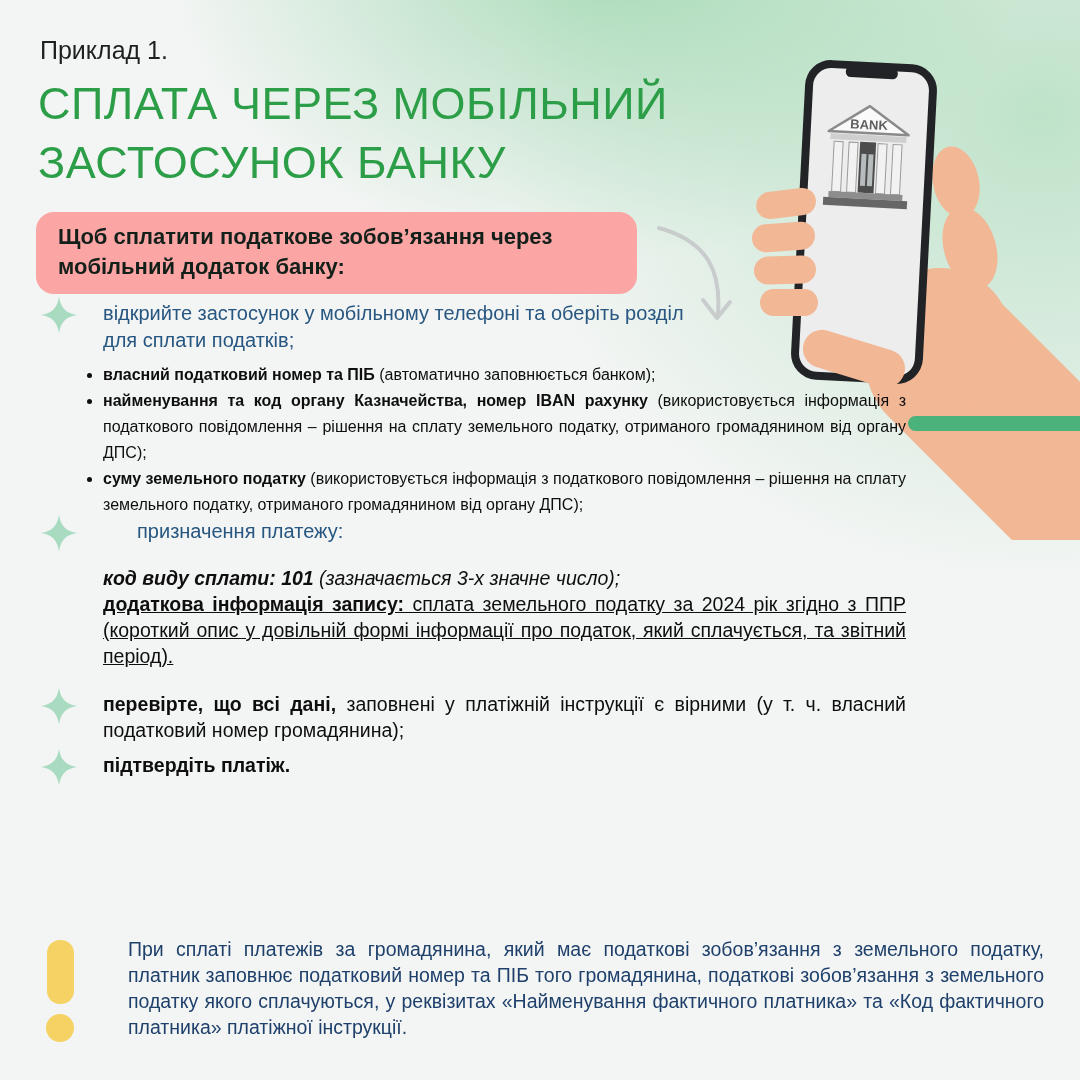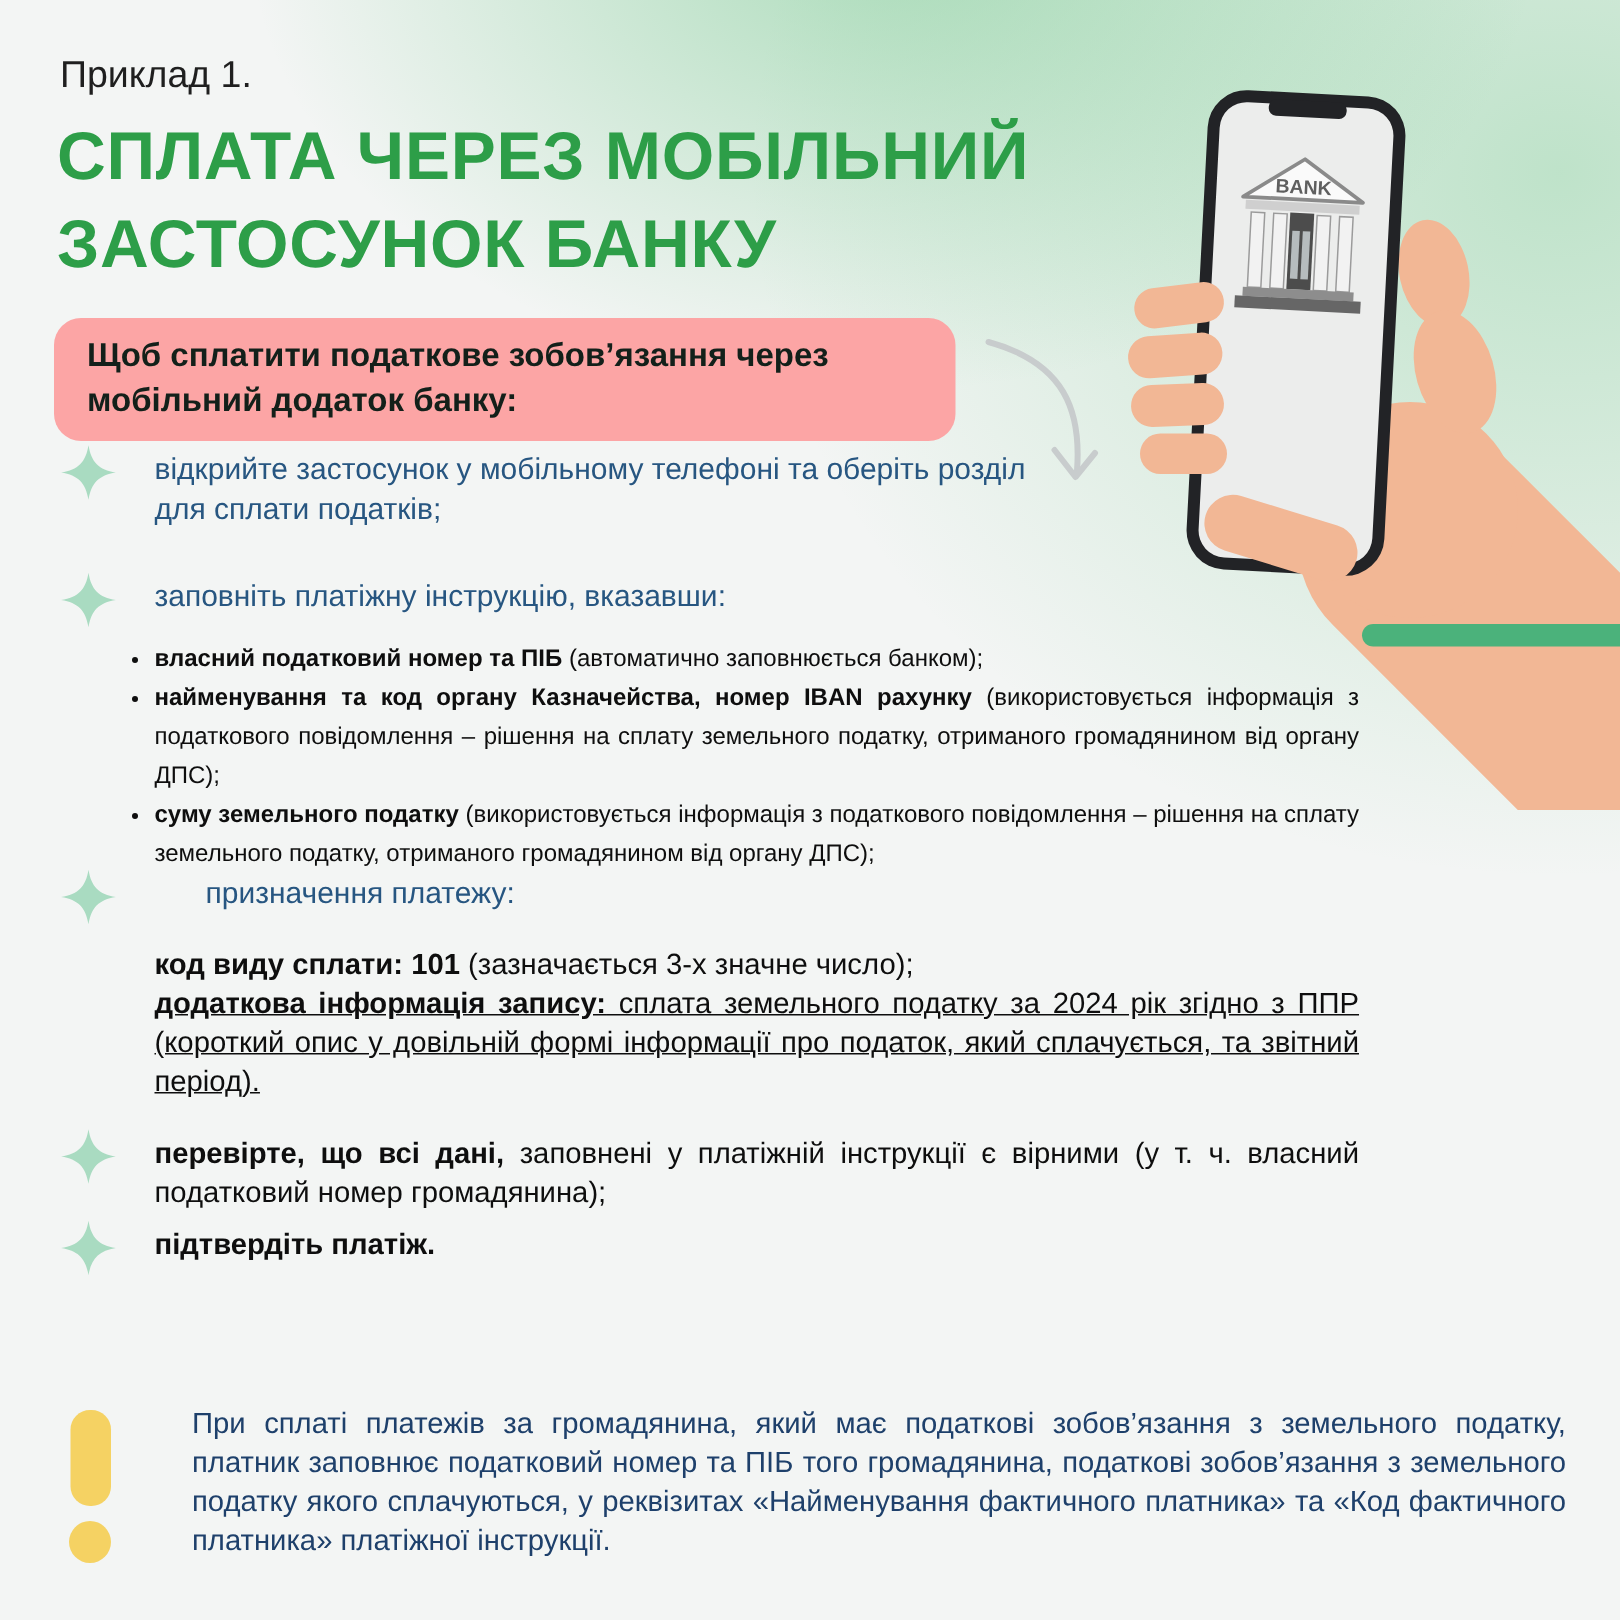--- a/index.html
+++ b/index.html
@@ -6,21 +6,21 @@
   body{
     width:1080px;height:1080px;position:relative;overflow:hidden;
     font-family:"Liberation Sans","DejaVu Sans",sans-serif;
     background:
       radial-gradient(430px 310px at 595px -50px, rgba(112,199,138,.55), rgba(112,199,138,0) 100%),
       radial-gradient(540px 470px at 1040px 115px, rgba(112,199,138,.40), rgba(112,199,138,0) 100%),
       #f3f5f4;
   }
   .kicker{position:absolute;left:40px;top:36px;font-size:25px;color:#1f1f1f;}
   .title{position:absolute;left:38px;top:74px;font-size:45px;line-height:59px;
-         font-weight:bold;color:#2d9e48;letter-spacing:.5px;}
+         font-weight:normal;color:#2d9e48;letter-spacing:.5px;}
   .lead-box{position:absolute;left:36px;top:212px;width:557px;padding:10px 22px 12px;
             background:#fca5a5;border-radius:18px;font-size:22px;line-height:30px;
             font-weight:bold;color:#13201a;}
   .arrow-svg{position:absolute;left:655px;top:222px;}
   .illustration{position:absolute;left:750px;top:40px;}
   .accent-pill{position:absolute;left:908px;top:416px;width:192px;height:15px;
                border-radius:8px;background:#4bb27b;}
   .steps{position:absolute;left:40px;top:296px;width:866px;}
   .step{display:flex;align-items:flex-start;}
   .sparkle{flex:0 0 38px;margin-right:25px;margin-top:-4px;}
@@ -30,21 +30,21 @@
   .w600{max-width:600px;}
   .sub-list{margin:8px 0 0 0;padding-left:63px;width:803px;}
   .sub-list li{font-size:16px;line-height:26px;color:#0e0e0e;text-align:justify;}
   .indent-par{margin:0 0 0 63px;width:803px;font-size:19.5px;line-height:26px;
               color:#0e0e0e;text-align:justify;}
   b{font-weight:bold;}
   .warning{position:absolute;left:40px;top:936px;width:1004px;display:flex;align-items:flex-start;}
   .warn-icon{flex:0 0 40px;margin-right:21px;margin-top:2px;}
   .warn-text{font-size:19.5px;line-height:26px;color:#1e406b;text-align:justify;margin-left:27px;}
   .mt4{margin-top:4px;}.mt31{margin-top:31px;}.mt10{gap:34px;}
-  .mt13{margin-top:13px;}.mt11{text-decoration:underline;}.mt6{margin-top:22px;}.mt9{margin-top:9px;}
+  .mt13{margin-top:13px;font-style:italic;}.mt11{text-decoration:underline;}.mt6{margin-top:22px;}.mt9{margin-top:9px;}
 </style>
 </head>
 <body>
 
 <div class="kicker">Приклад 1.</div>
 
 <div class="title">
   <span>СПЛАТА ЧЕРЕЗ МОБІЛЬНИЙ</span><br>
   <span>ЗАСТОСУНОК БАНКУ</span>
 </div>
@@ -97,26 +97,20 @@
 
 <div class="steps">
 
   <div class="step mt4">
     <svg class="sparkle" width="38" height="38" viewBox="0 0 100 100">
         <path d="M50 2 C55 32 68 45 98 50 C68 55 55 68 50 98 C45 68 32 55 2 50 C32 45 45 32 50 2 Z" fill="#a9dbc1"></path>
       </svg>
     <div class="step-text w600">відкрийте застосунок у мобільному телефоні та оберіть розділ для сплати податків;</div>
   </div>
 
-  <div class="step mt31">
-    <svg class="sparkle" width="38" height="38" viewBox="0 0 100 100">
-        <path d="M50 2 C55 32 68 45 98 50 C68 55 55 68 50 98 C45 68 32 55 2 50 C32 45 45 32 50 2 Z" fill="#a9dbc1"></path>
-      </svg>
-    <div class="step-text">заповніть платіжну інструкцію, вказавши:</div>
-  </div>
 
   <ul class="sub-list">
     <li><b>власний податковий номер та ПІБ</b><span> (автоматично заповнюється банком);</span></li>
     <li><b>найменування та код органу Казначейства, номер IBAN рахунку</b><span> (використовується інформація з податкового повідомлення – рішення на сплату земельного податку, отриманого громадянином від органу ДПС);</span></li>
     <li><b>суму земельного податку</b><span> (використовується інформація з податкового повідомлення – рішення на сплату земельного податку, отриманого громадянином від органу ДПС);</span></li>
   </ul>
 
   <div class="step mt10">
     <svg class="sparkle" width="38" height="38" viewBox="0 0 100 100">
         <path d="M50 2 C55 32 68 45 98 50 C68 55 55 68 50 98 C45 68 32 55 2 50 C32 45 45 32 50 2 Z" fill="#a9dbc1"></path>

